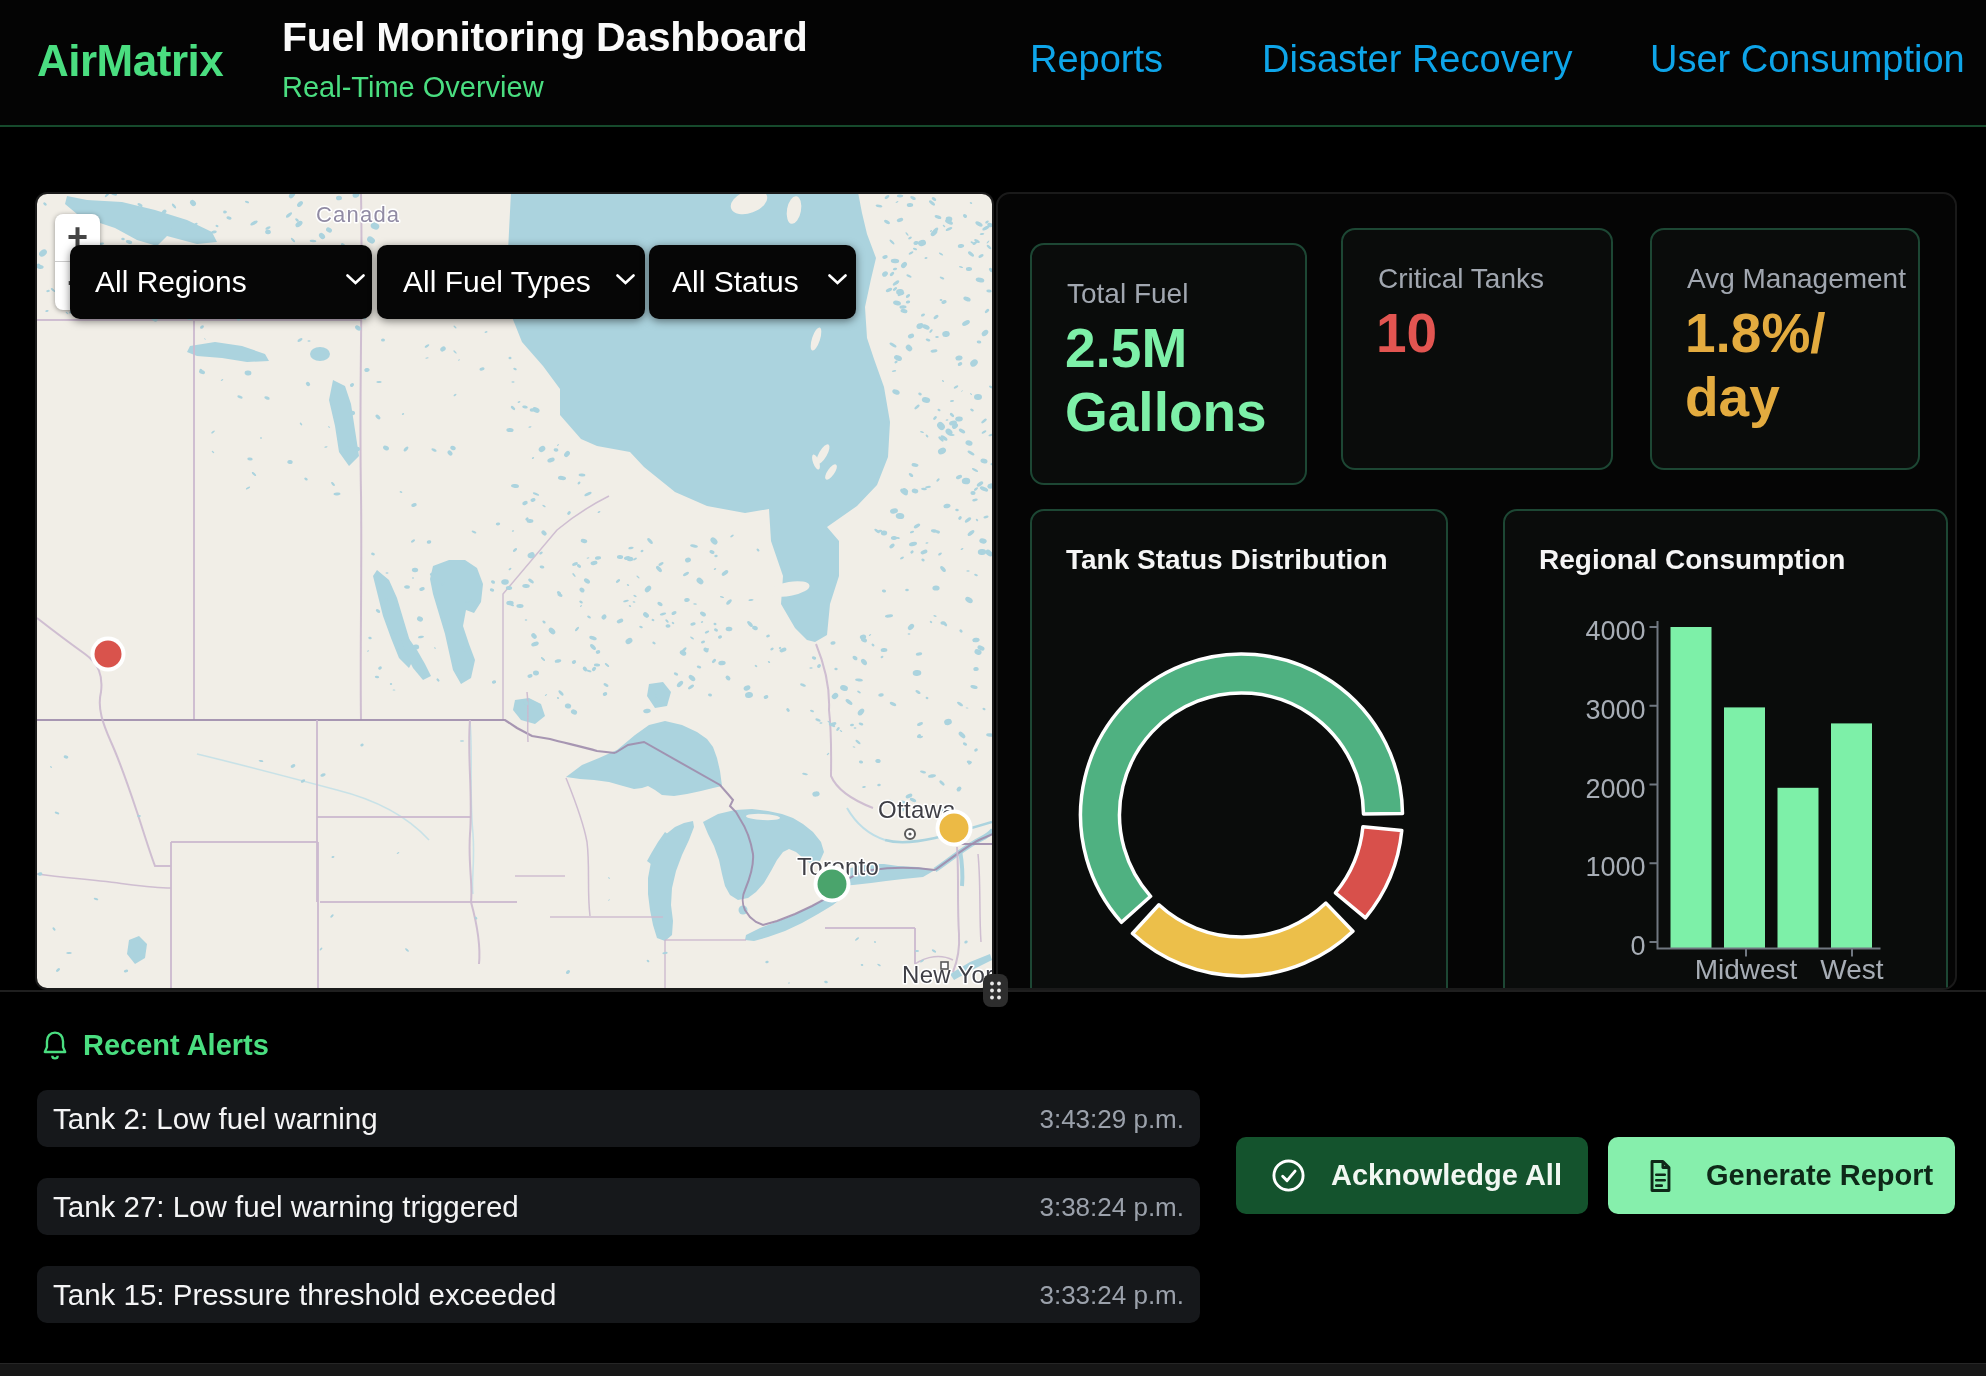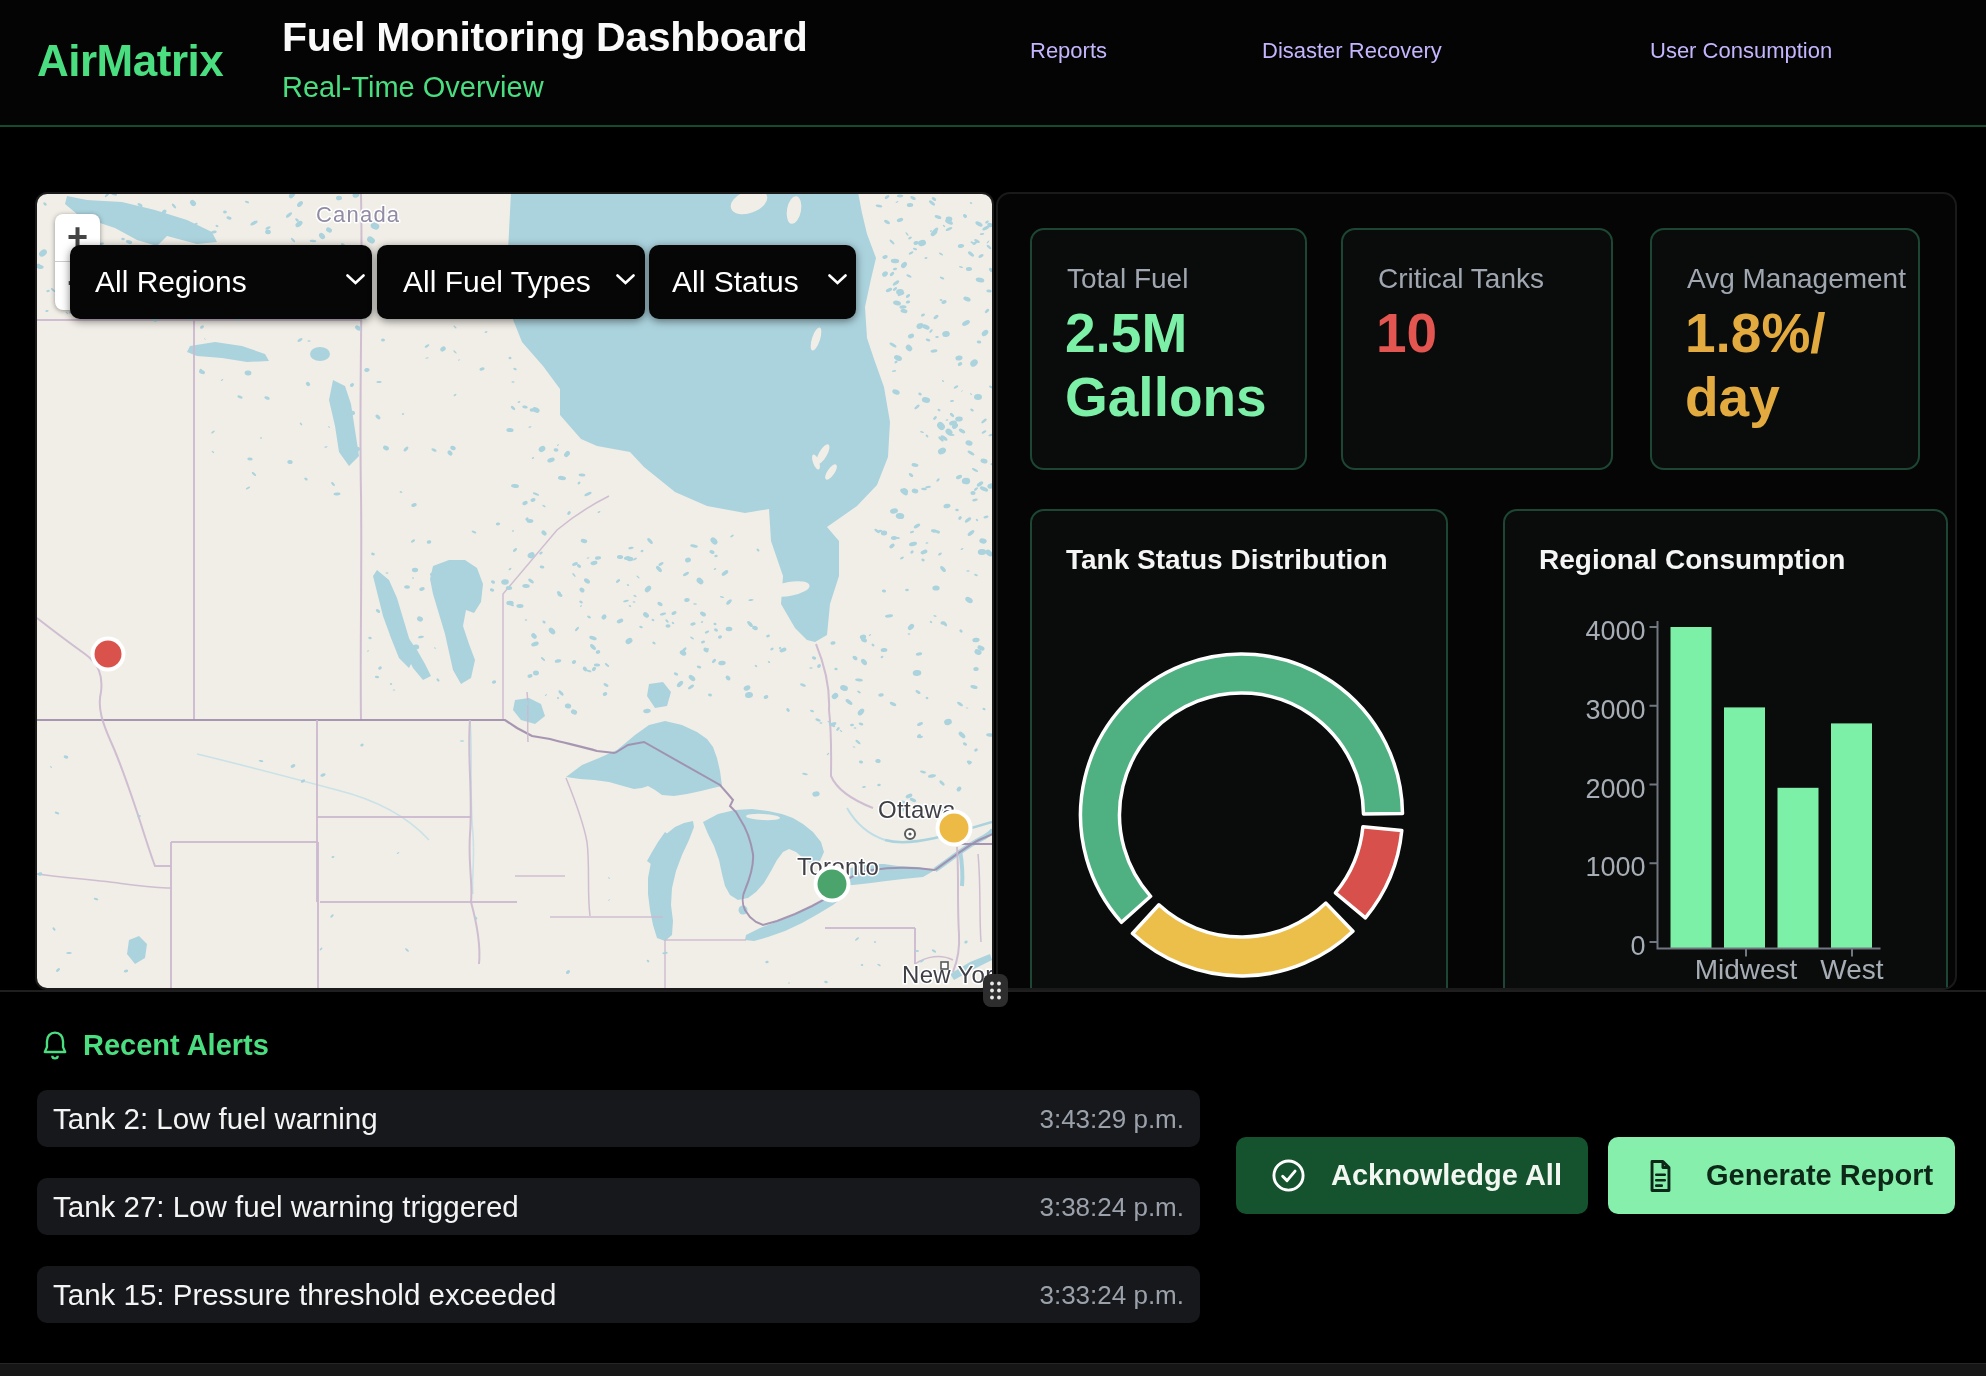--- a/index.html
+++ b/index.html
@@ -2,21 +2,21 @@
 <html><head><meta charset="utf-8">
 <style>
 * { margin:0; padding:0; box-sizing:border-box; -webkit-font-smoothing:antialiased; }
 html,body { width:1986px; height:1376px; background:#000; overflow:hidden;
   font-family:"Liberation Sans", sans-serif; }
 header { position:absolute; left:0; top:0; width:1986px; height:127px; background:#040404;
   border-bottom:2px solid #164a2c;padding-left:20px; }
 .logo { position:absolute; left:37px; top:36px; font-size:44px; font-weight:bold; color:#4ade80; letter-spacing:-0.5px; }
 .htitle { position:absolute; left:282px; top:14px; font-size:41px; font-weight:bold; color:#fafafa; letter-spacing:-0.3px; }
 .hsub { position:absolute; left:282px; top:71px; font-size:29px; color:#4ade80; }
-.nav { position:absolute; top:38px; font-size:22px; color:#c4b5fd; }
+.nav { position:absolute; top:38px; font-size:38px; color:#0ea5e9; }
 .panel { position:absolute; top:192px; height:798px; border:2px solid #1a1a1a; background:#050505; }
 #mapPanel { left:35px; width:959px; border-radius:12px; overflow:hidden; }
 #rightPanel { left:996px; width:961px; border-radius:14px; overflow:hidden; }
 .zoomctl { position:absolute; left:18px; top:20px; width:45px; height:96px; background:#fff;
   border-radius:8px; box-shadow:0 1px 5px rgba(0,0,0,.4); }
 .zoomctl .plus { position:absolute; left:0; top:0; width:45px; height:48px; color:#444;
   font-size:36px; font-weight:bold; text-align:center; line-height:46px; border-bottom:1px solid #ccc; }
 .zoomctl .minus { position:absolute; left:0; top:48px; width:45px; height:48px; color:#444;
   font-size:36px; font-weight:bold; text-align:center; line-height:42px; }
 .dd { position:absolute; top:51px; height:74px; background:#060606; border-radius:10px;
@@ -800,21 +800,21 @@
     </div>
   <div class="dd" style="left:612px; width:207px;">
       <span style="left:23px">All Status</span>
     <svg class="chev" style="left:179px" viewBox="0 0 19 11">
         <path d="M1.5,1.5 L9.5,9 L17.5,1.5" stroke="#fff" stroke-width="2.6" fill="none" stroke-linecap="round"></path>
       </svg>
     </div>
 </div>
 
 <div class="panel" id="rightPanel">
-  <div class="card" style="left:32px; top:34px; width:277px; height:242px;">
+  <div class="card" style="left:32px; top:49px; width:277px; height:242px;">
     <div class="clabel">Total Fuel</div>
     <div class="cvalue" style="color:#7df0a8;">2.5M Gallons</div>
   </div>
   <div class="card" style="left:343px; top:34px; width:272px; height:242px;">
     <div class="clabel">Critical Tanks</div>
     <div class="cvalue" style="color:#e25551;">10</div>
   </div>
   <div class="card" style="left:652px; top:34px; width:270px; height:242px;">
     <div class="clabel">Avg Management</div>
     <div class="cvalue" style="color:#e3ab3f;">1.8%/ day</div>

